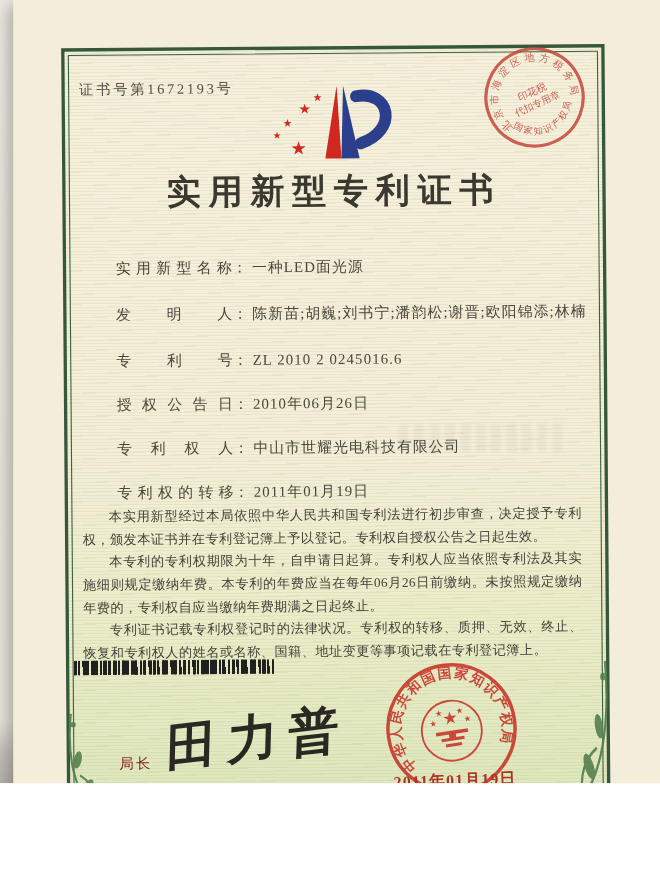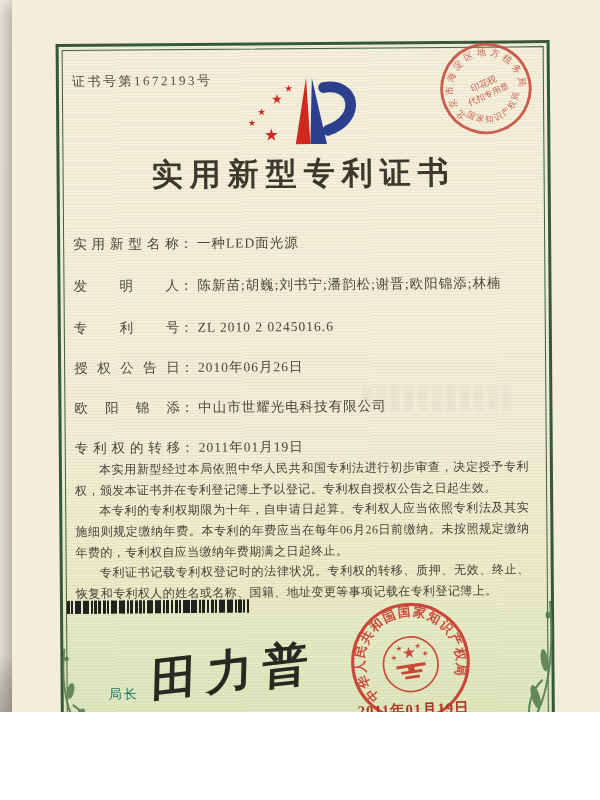--- a/index.html
+++ b/index.html
@@ -13,31 +13,31 @@
          border:3px solid #35573b;box-sizing:border-box;
          background:
            repeating-linear-gradient(0deg,rgba(140,165,90,.12) 0 1px,rgba(0,0,0,0) 1px 3px),
            linear-gradient(180deg,#f5efdc 0%,#f4eed9 52%,#edecca 72%,#e3e9c2 86%,#dce5ba 100%);}
   .frame::before{content:"";position:absolute;inset:3px;border:1px solid #3c6142;pointer-events:none;}
   .certno{position:absolute;left:62px;top:71px;font-size:13px;letter-spacing:2.5px;color:#534e44;}
   .logo{position:absolute;left:228px;top:72px;width:146px;height:80px;}
   .title{position:absolute;left:46px;top:153px;width:494px;text-align:center;
          font-size:31px;font-weight:700;letter-spacing:7px;color:#3b382f;}
   .row{position:absolute;left:62px;font-size:13.5px;color:#4b463c;letter-spacing:.5px;white-space:nowrap;}
-  .flabel{display:inline-block;width:106px;text-align:justify;text-align-last:justify;}
+  .flabel{display:inline-block;width:106px;text-align:justify;text-align-last:justify;margin-left:32px;}
   .fval{letter-spacing:1px;}
   .paras{position:absolute;left:62px;top:458px;width:454px;font-size:12px;line-height:1.72;
          color:#46423a;text-align:justify;letter-spacing:.4px;}
   .paras p{margin:0;text-indent:2em;}
   .barcode{position:absolute;left:53px;top:599px;width:182px;height:13px;
          background:
            repeating-linear-gradient(90deg,#20201e 0 2px,rgba(0,0,0,0) 2px 4px),
            repeating-linear-gradient(90deg,#20201e 0 3px,rgba(0,0,0,0) 3px 9px),
            repeating-linear-gradient(90deg,rgba(0,0,0,0) 0 5px,#20201e 5px 6px,rgba(0,0,0,0) 6px 13px);}
-  .sig-title{position:absolute;left:94px;top:684px;font-size:13px;color:#0f766e;letter-spacing:2px;}
+  .sig-title{position:absolute;left:94px;top:684px;font-size:13px;color:#7f1d1d;letter-spacing:2px;}
   .sig-name{position:absolute;left:136px;top:640px;font-size:46px;font-weight:700;color:#2a2822;
          letter-spacing:10px;transform:rotate(-6deg) skewX(-8deg);}
   .tax-stamp{position:absolute;left:426px;top:40px;width:100px;height:100px;
          transform:rotate(-24deg);opacity:.85;}
   .seal{position:absolute;left:333px;top:600px;width:126px;height:126px;opacity:.9;}
   .seal-date{position:absolute;left:343px;top:701px;font-size:14.5px;font-weight:700;color:#ad3425;
          letter-spacing:1px;transform:rotate(-1.5deg);white-space:nowrap;}
   .footer{position:absolute;left:168px;top:729px;width:170px;text-align:center;
          font-size:10.5px;color:#6d695c;letter-spacing:1px;}
   .flourish{position:absolute;opacity:.9;}
@@ -104,21 +104,21 @@
       </div>
       <div class="row" style="top:318px">
         <span class="flabel">专利号</span><span>：</span>
         <span class="fval">ZL 2010 2 0245016.6</span>
       </div>
       <div class="row" style="top:358px">
         <span class="flabel">授权公告日</span><span>：</span>
         <span class="fval">2010年06月26日</span>
       </div>
       <div class="row" style="top:398px">
-        <span class="flabel">欧阳锦添</span><span>：</span>
+        <span class="flabel">专利权人</span><span>：</span>
         <span class="fval">中山市世耀光电科技有限公司</span>
       </div>
       <div class="row" style="top:438px">
         <span class="flabel">专利权的转移</span><span>：</span>
         <span class="fval">2011年01月19日</span>
       </div>
 
       <div class="bleed"></div>
 
       <div class="paras">

